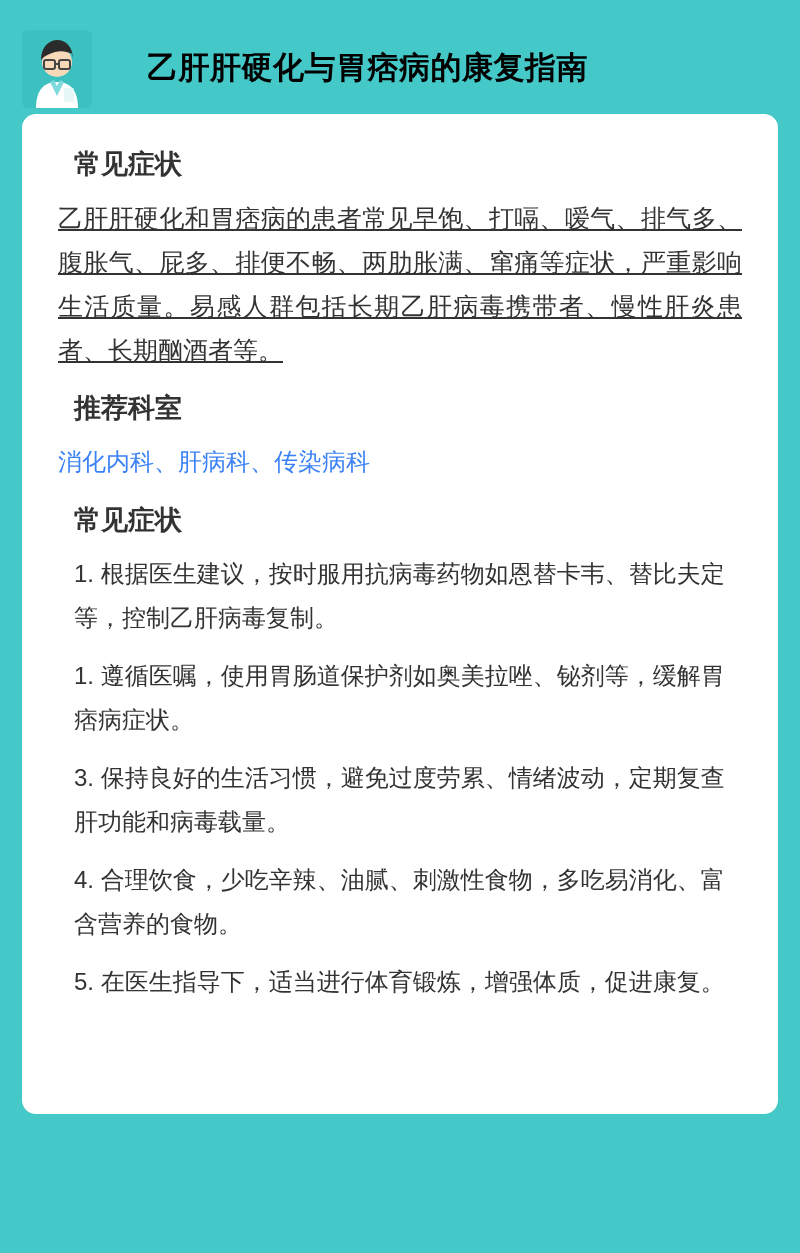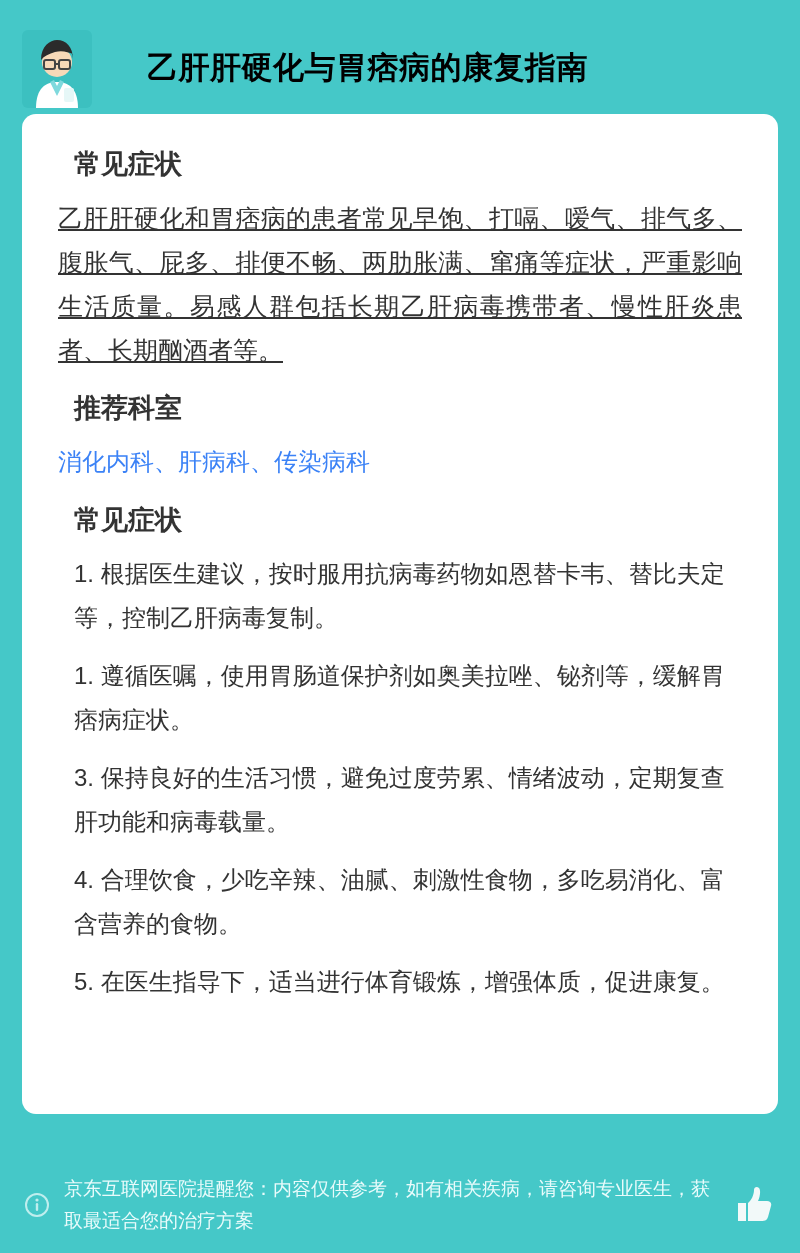--- a/index.html
+++ b/index.html
@@ -138,30 +138,14 @@
 
     <h2 class="section">常见症状</h2>
     <p class="step">1. 根据医生建议，按时服用抗病毒药物如恩替卡韦、替比夫定等，控制乙肝病毒复制。</p>
     <p class="step">1. 遵循医嘱，使用胃肠道保护剂如奥美拉唑、铋剂等，缓解胃痞病症状。</p>
     <p class="step">3. 保持良好的生活习惯，避免过度劳累、情绪波动，定期复查肝功能和病毒载量。</p>
     <p class="step">4. 合理饮食，少吃辛辣、油腻、刺激性食物，多吃易消化、富含营养的食物。</p>
     <p class="step">5. 在医生指导下，适当进行体育锻炼，增强体质，促进康复。</p>
 
   </div>
 
-  <div class="footer">
-    <span class="footer-icon">
-      <svg width="26" height="26" viewBox="0 0 26 26" xmlns="http://www.w3.org/2000/svg">
-        <circle cx="13" cy="13" r="11" fill="none" stroke="#bfeeee" stroke-width="2"></circle>
-        <circle cx="13" cy="8" r="1.6" fill="#bfeeee"></circle>
-        <rect x="11.8" y="11" width="2.4" height="8" rx="1.2" fill="#bfeeee"></rect>
-      </svg>
-    </span>
-    <span class="footer-text">京东互联网医院提醒您：内容仅供参考，如有相关疾病，请咨询专业医生，获取最适合您的治疗方案</span>
-    <span class="thumb">
-      <svg width="44" height="44" viewBox="0 0 44 44" xmlns="http://www.w3.org/2000/svg">
-        <path d="M6 20 H14 V38 H6 Z" fill="#f2f9f9"></path>
-        <path d="M16 20 C19 18 22 12 22 7 C22 4 25 3 27 5 C29 7 28 14 26 18 L35 18 C38 18 40 20 39 23 L36 34 C35 37 33 38 30 38 L16 38 Z" fill="#f2f9f9"></path>
-      </svg>
-    </span>
-  </div>
 
 </div>
 
 </body></html>

